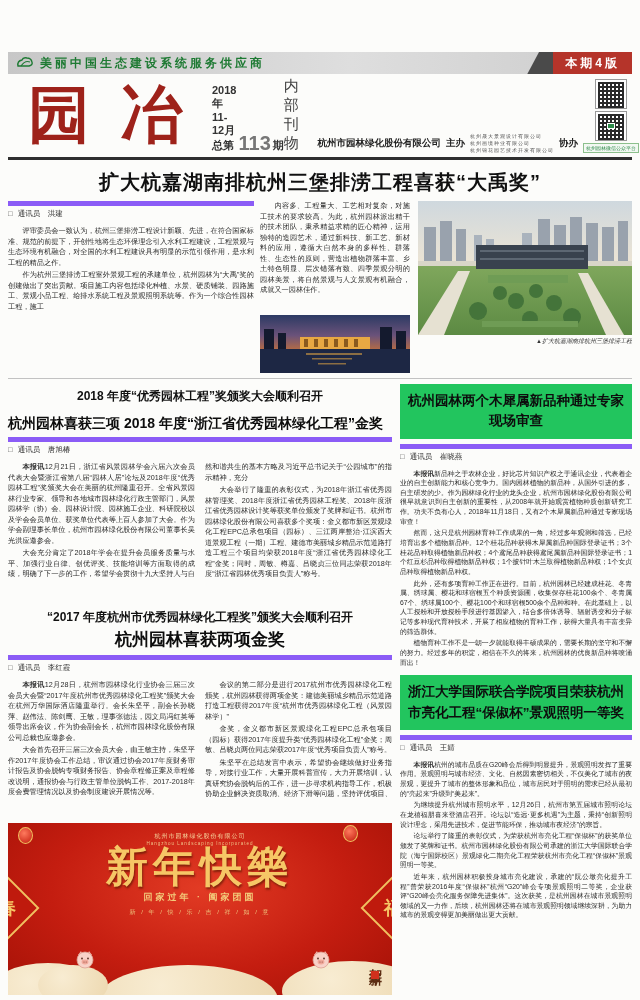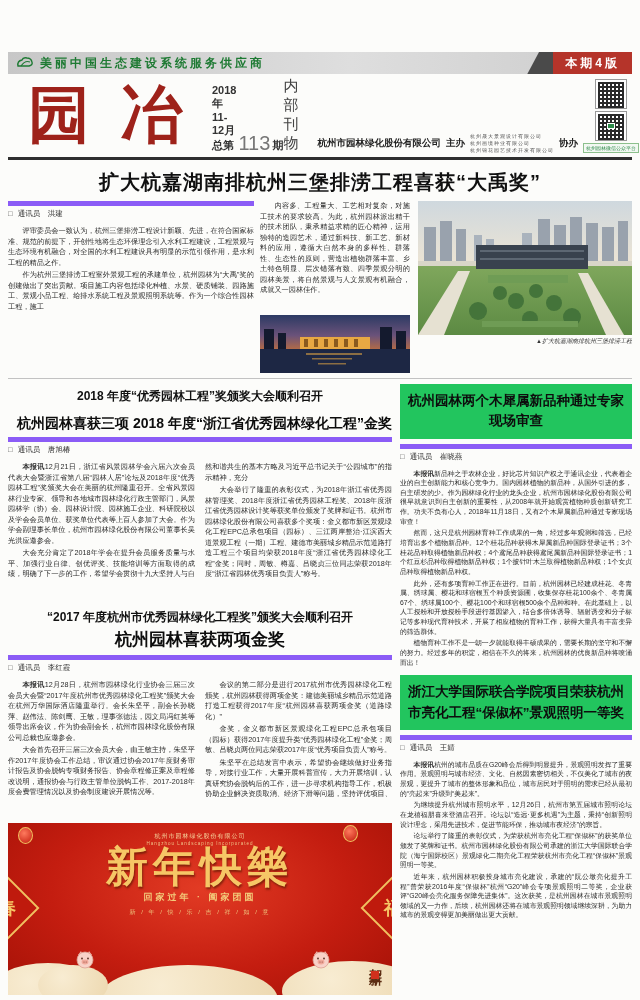--- a/index.html
+++ b/index.html
@@ -16,21 +16,21 @@
   .slant{width:26px;height:22px;background:#4a4a4a;clip-path:polygon(45% 0,100% 0,100% 100%,0 100%);}
   .issue-badge{background:#b5342a;color:#fff;font-weight:bold;font-size:12px;display:flex;align-items:center;
                padding:0 12px;letter-spacing:3px;}
 
   
   .masthead{display:flex;margin-top:5px;height:74px;}
   .mast-title{font-family:"DejaVu Serif","Liberation Serif",serif;font-weight:bold;color:#9e221a;
               font-size:62px;line-height:72px;letter-spacing:30px;padding-left:20px;white-space:nowrap;}
   .mast-right{flex:1;display:flex;flex-direction:row;align-items:flex-end;justify-content:flex-end;padding-right:6px;}
   .date-line{font-size:11px;font-weight:bold;color:#333;display:flex;align-items:flex-end;gap:2px;}
-  .issue-no{font-size:20px;font-weight:normal;color:#777;line-height:1;}
+  .issue-no{font-size:20px;font-weight:bold;color:#777;line-height:1;}
   .pub-type{font-size:15px;color:#444;letter-spacing:3px;margin-top:1px;}
   .org-row{display:flex;align-items:center;gap:5px;margin-top:4px;}
   .org,.role{font-size:9.5px;font-weight:bold;color:#222;white-space:nowrap;}
   .co-orgs{display:flex;flex-direction:column;gap:1px;}
   .co-orgs span{font-size:5px;color:#555;letter-spacing:1px;white-space:nowrap;}
   .qr-col{width:42px;display:flex;flex-direction:column;align-items:center;gap:2px;margin-left:6px;justify-content:flex-end;}
   .qr{width:30px;height:30px;border:1px solid #999;background-color:#fff;position:relative;
       background-image:repeating-linear-gradient(0deg,#2a2a2a 0 2px,transparent 2px 4px),
                        repeating-linear-gradient(90deg,#2a2a2a 0 2px,transparent 2px 4px);
       background-size:26px 26px;background-position:2px 2px;background-repeat:no-repeat;}
@@ -55,21 +55,21 @@
   .art1 .c3{width:214px;margin-left:auto;}
   .photo{display:block;border:0;}
   .photo-caption{font-size:6px;color:#333;text-align:right;margin-top:2px;font-style:italic;}
   .c2 .photo{margin-top:4px;}
 
   .main-row{display:flex;gap:8px;align-items:flex-start;}
   .left-col{width:384px;}
   .sidebar{width:232px;height:556px;overflow:hidden;}
 
   .kicker{font-size:12px;font-weight:bold;text-align:center;margin:4px 0 2px;color:#111;}
-  .headline2{font-size:14px;font-weight:bold;text-align:right;margin:10px 0 4px;color:#0d0d0d;}
+  .headline2{font-size:14px;font-weight:bold;text-align:left;margin:10px 0 4px;color:#0d0d0d;}
   .headline3{font-size:17px;font-weight:bold;text-align:center;margin:0 0 4px;color:#0d0d0d;}
   .twocol{column-count:2;column-gap:10px;overflow:hidden;}
   .twocol.h2018{height:142px;}
   .twocol.h2017{height:138px;}
   section{margin-bottom:5px;}
 
   .side-head{background:#22c55e;font-size:13.5px;font-weight:bold;text-align:center;padding:7px 8px;line-height:1.5;color:#0d0d0d;}
   .sidebar .byline{margin-top:5px;}
   .side-gap{height:6px;}
 
@@ -277,21 +277,21 @@
         <section>
           <div class="kicker">“2017 年度杭州市优秀园林绿化工程奖”颁奖大会顺利召开</div>
           <div class="headline3">杭州园林喜获两项金奖</div>
           <div class="byline">
             <span class="sq">□</span>
             <span>通讯员　李红霞</span>
           </div>
           <div class="twocol h2017">
             <p class="body"><b>本报讯</b><span>12月28日，杭州市园林绿化行业协会三届三次会员大会暨“2017年度杭州市优秀园林绿化工程奖”颁奖大会在杭州万华国际酒店隆重举行。会长朱坚平，副会长孙晓萍、赵伟法、陈剑鹰、王敏，理事张德法，园文局冯红英等领导出席会议，作为协会副会长，杭州市园林绿化股份有限公司总裁也应邀参会。</span></p>
             <p class="body">大会首先召开三届三次会员大会，由王敏主持，朱坚平作2017年度协会工作总结，审议通过协会2017年度财务审计报告及协会脱钩专项财务报告、协会章程修正案及章程修改说明，通报协会与行政主管单位脱钩工作、2017-2018年度会费管理情况以及协会制度建设开展情况等。</p>
-            <p class="body">会议的第二部分是进行2017杭州市优秀园林绿化工程颁奖，杭州园林获得两项金奖：建德美丽城乡精品示范道路打造工程获得2017年度“杭州园林喜获两项金奖（道路绿化）”</p>
+            <p class="body">会议的第二部分是进行2017杭州市优秀园林绿化工程颁奖，杭州园林获得两项金奖：建德美丽城乡精品示范道路打造工程获得2017年度“杭州市优秀园林绿化工程（风景园林学）”</p>
             <p class="body">金奖，金义都市新区景观绿化工程EPC总承包项目（园标）获得2017年度提升类“优秀园林绿化工程”金奖；周敏、吕晓贞两位同志荣获2017年度“优秀项目负责人”称号。</p>
             <p class="body">朱坚平在总结发言中表示，希望协会继续做好业务指导，对接行业工作，大量开展科普宣传，大力开展培训，认真研究协会脱钩后的工作，进一步寻求机构指导工作，积极协助企业解决资质取消、经济下滑等问题，坚持评优项目、创新委托方法等，只要大家齐心协力，协会的未来一定会更加美好。</p>
 
           </div>
         </section>
 
         <div class="banner">
           <span class="lantern l1"></span>
           <span class="lantern l2"></span>
           <div class="banner-company">杭州市园林绿化股份有限公司</div>

